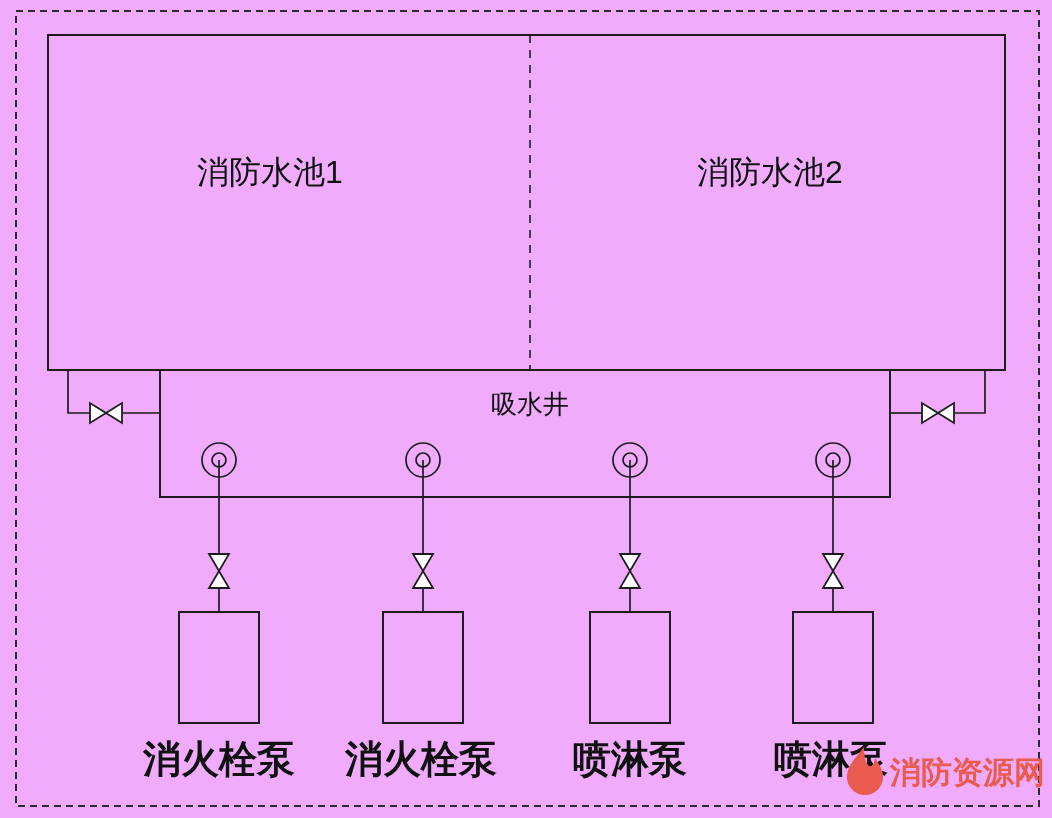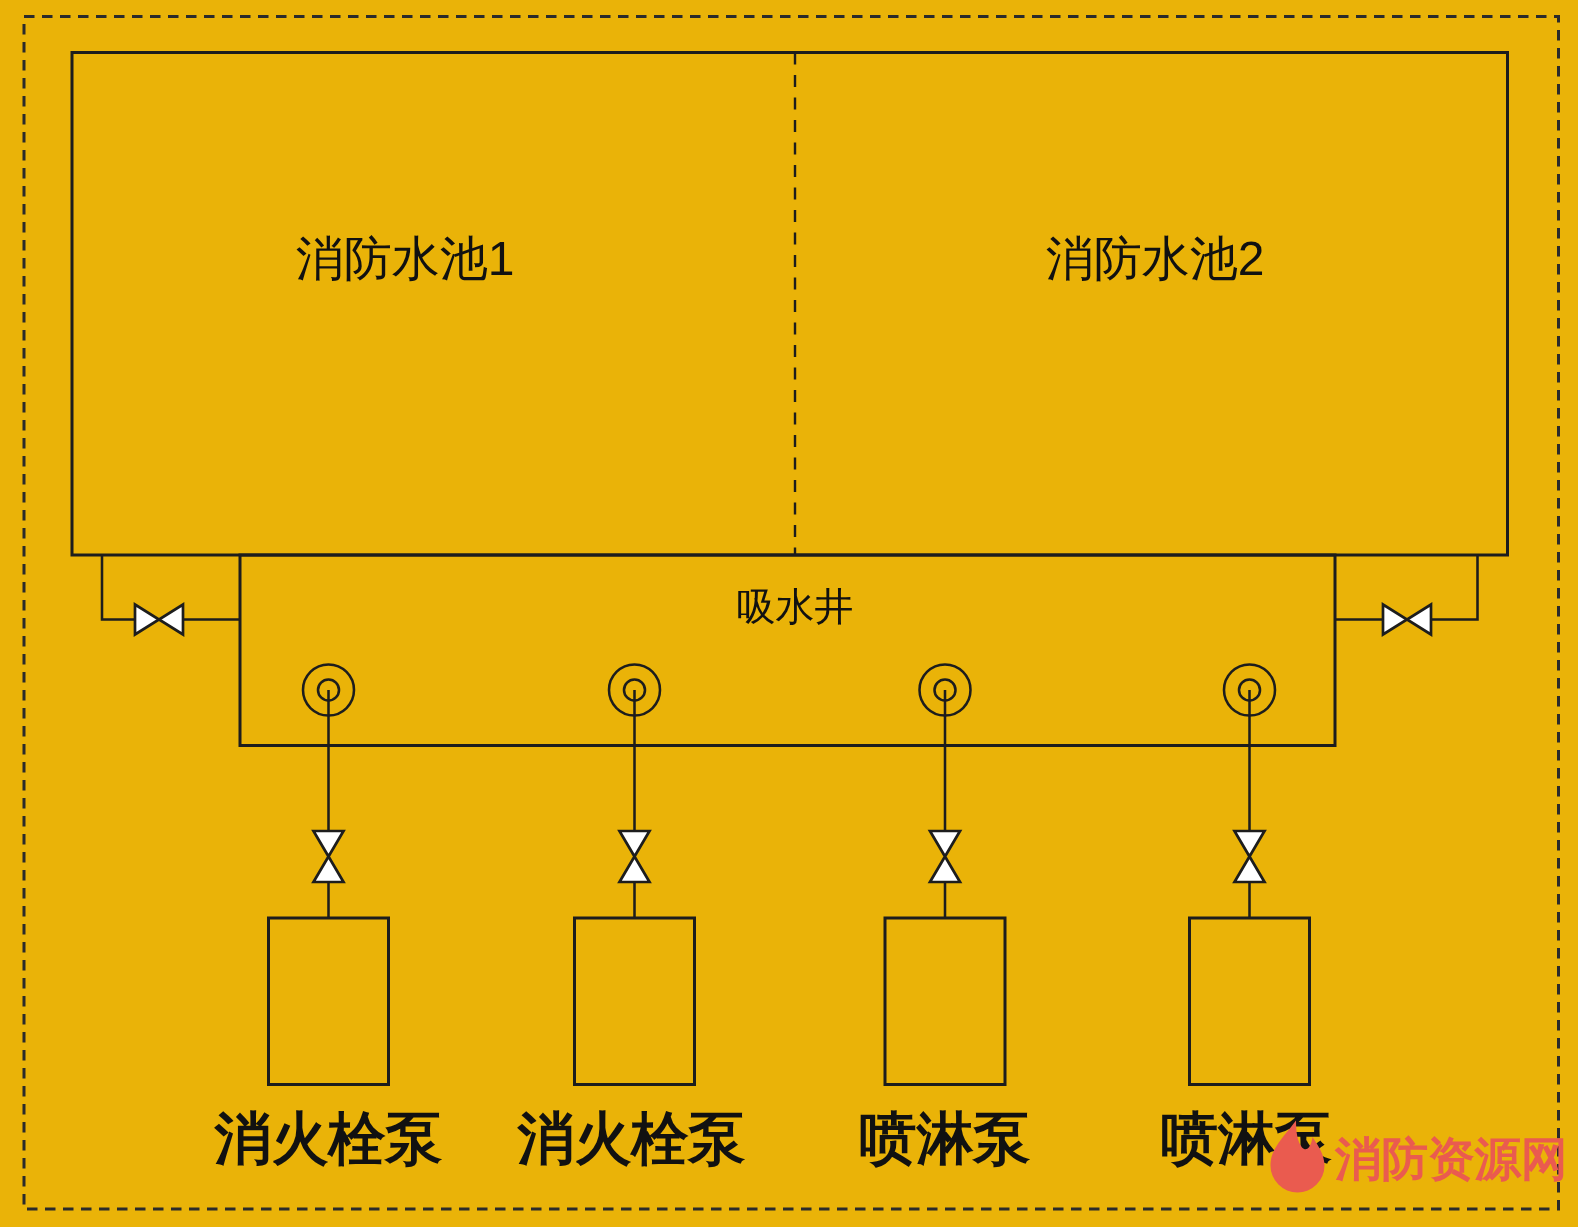--- a/index.html
+++ b/index.html
@@ -4,21 +4,21 @@
 <style>
   html, body {
     margin: 0;
     padding: 0;
     background: #ffffff;
   }
   .stage {
     position: relative;
     width: 1052px;
     height: 818px;
-    background: #eab308;
+    background: #f0abfc;
     overflow: hidden;
     font-family: "Liberation Sans", "DejaVu Sans", sans-serif;
   }
   svg { position: absolute; left: 0; top: 0; display: block; }
 
   .ln        { stroke: #1d1d1d; stroke-width: 2;   fill: none; }
   .ln-thin   { stroke: #1d1d1d; stroke-width: 1.7; fill: none; }
   .dash-border { stroke: #2b2b2b; stroke-width: 2; stroke-dasharray: 7 5; fill: none; }
   .dash-line   { stroke: #1d1d1d; stroke-width: 1.6; stroke-dasharray: 8 7; fill: none; }
   .valve     { stroke: #1d1d1d; stroke-width: 1.8; fill: #ffffff; }

